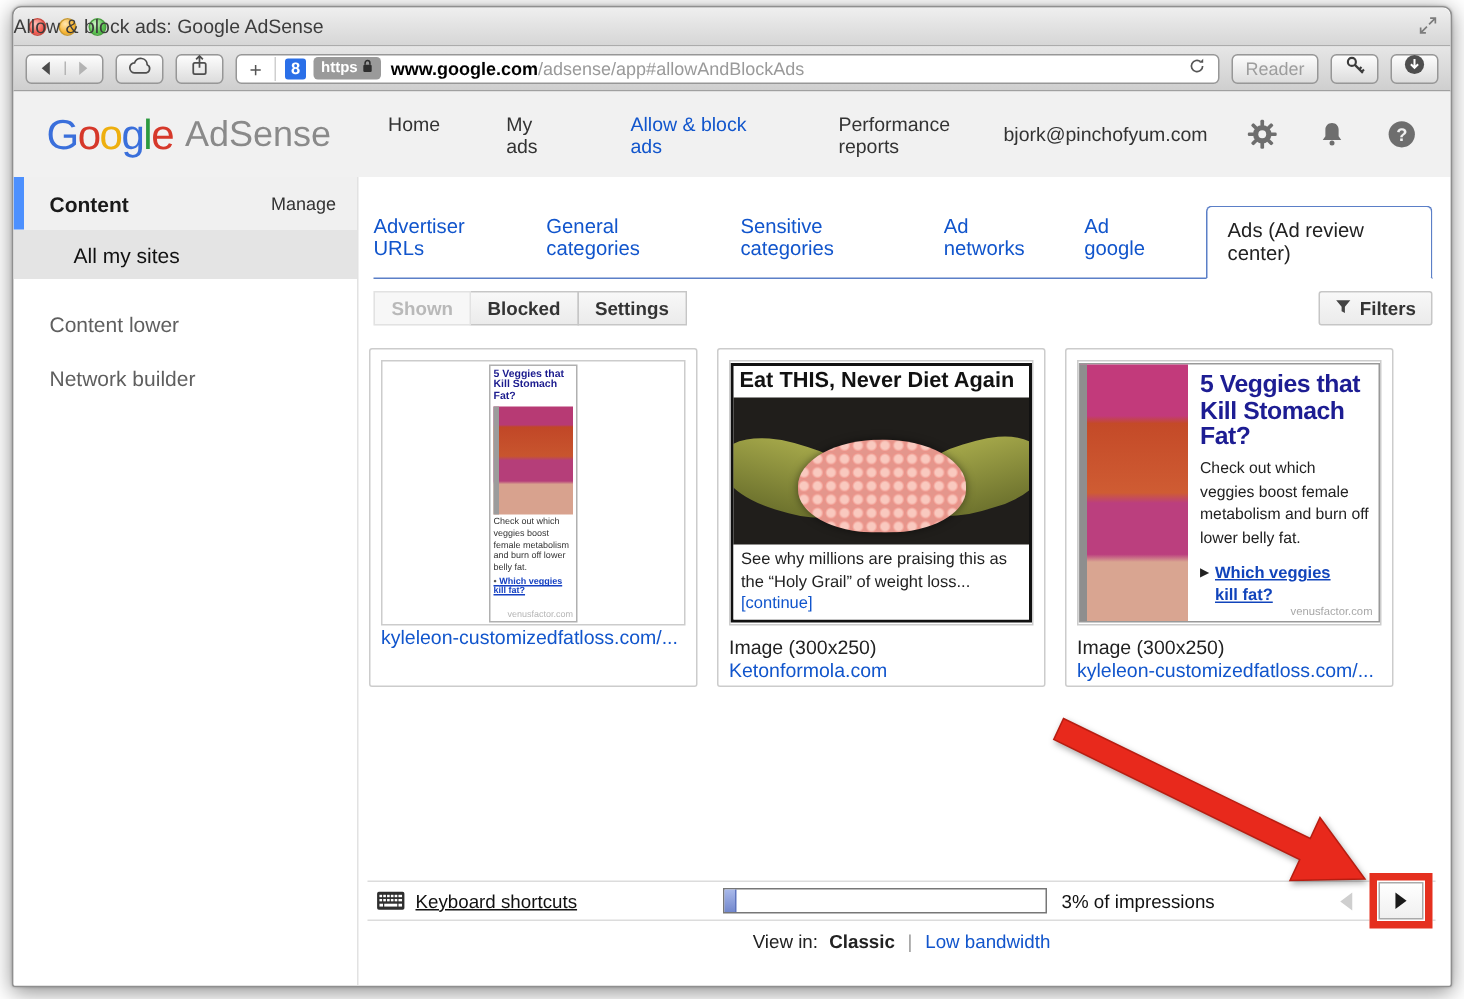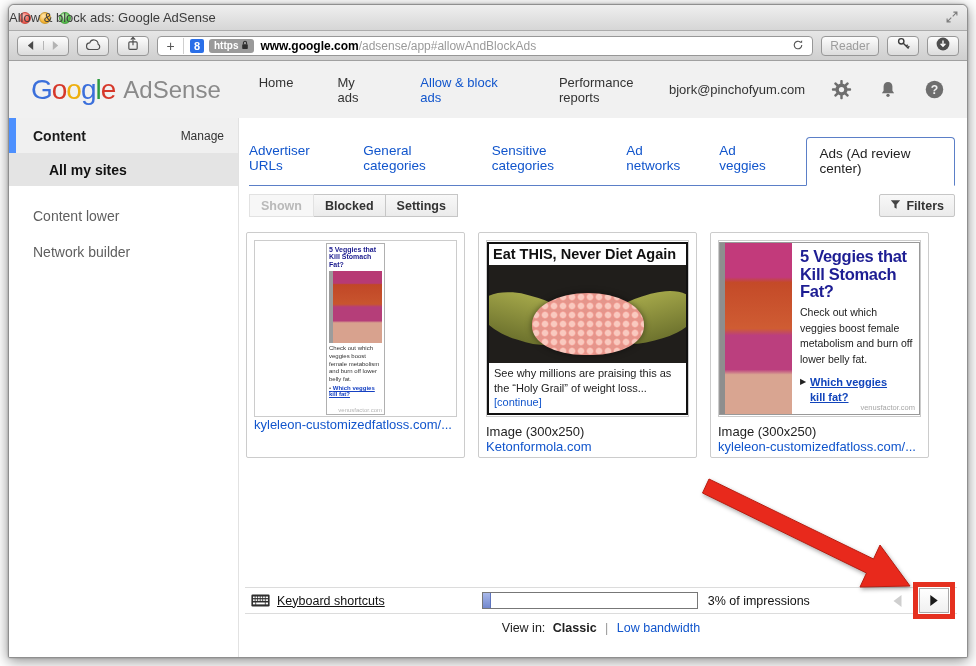--- a/index.html
+++ b/index.html
@@ -57,21 +57,21 @@
   .hicon { display:flex; align-items:center; }
 
   
   .app-body { position:relative; display:flex; height:541px; background:#fff; }
   .sidebar { width:230px; border-right:1px solid #e2e2e2; }
   .sb-head { position:relative; height:35px; background:#f0f0f0; display:flex; align-items:center; padding-left:24px; }
   .sb-head::before { content:""; position:absolute; left:0; top:0; bottom:0; width:7px; background:#4d90fe; }
   .sb-head .sb-title { font-weight:bold; font-size:14px; color:#1a1a1a; }
   .sb-manage { margin-left:auto; margin-right:14px; font-size:12px; color:#333; }
   .sb-selected { height:33px; background:#e4e4e4; display:flex; align-items:center; padding-left:40px;
-    font-weight:bold; font-size:14px; color:#111; }
+    font-weight:normal; font-size:14px; color:#111; }
   .sb-item { height:36px; display:flex; align-items:center; padding-left:24px; font-size:14px; color:#5f5f5f; }
   .sb-item:first-of-type { margin-top:12px; }
   .sb-gap { height:12px; }
 
   .main { position:relative; flex:1; }
 
   
   .tabbar { display:flex; align-items:flex-end; margin:16px 12px 0 10px; border-bottom:1px solid #5b7fc7; }
   .tab-link { font-size:13.5px; color:#1155cc; padding:9px 0 12px; margin-right:27px; cursor:pointer; }
   .tab-active { font-size:13.5px; color:#222; background:#fff; border:1px solid #5b7fc7; border-bottom:1px solid #fff;
@@ -295,21 +295,21 @@
         <div class="sb-item">Network builder</div>
       </div>
 
       <div class="main">
 
         <div class="tabbar">
           <span class="tab-link">Advertiser URLs</span>
           <span class="tab-link">General categories</span>
           <span class="tab-link">Sensitive categories</span>
           <span class="tab-link">Ad networks</span>
-          <span class="tab-link">Ad veggies</span>
+          <span class="tab-link">Ad google</span>
           <span class="tab-active">Ads (Ad review center)</span>
         </div>
 
         <div class="subtab-row">
           <span class="segbtn disabled">Shown</span>
           <span class="segbtn">Blocked</span>
           <span class="segbtn">Settings</span>
           <span class="filters-btn">
             <span>
               <svg width="11" height="11" viewBox="0 0 14 14">

